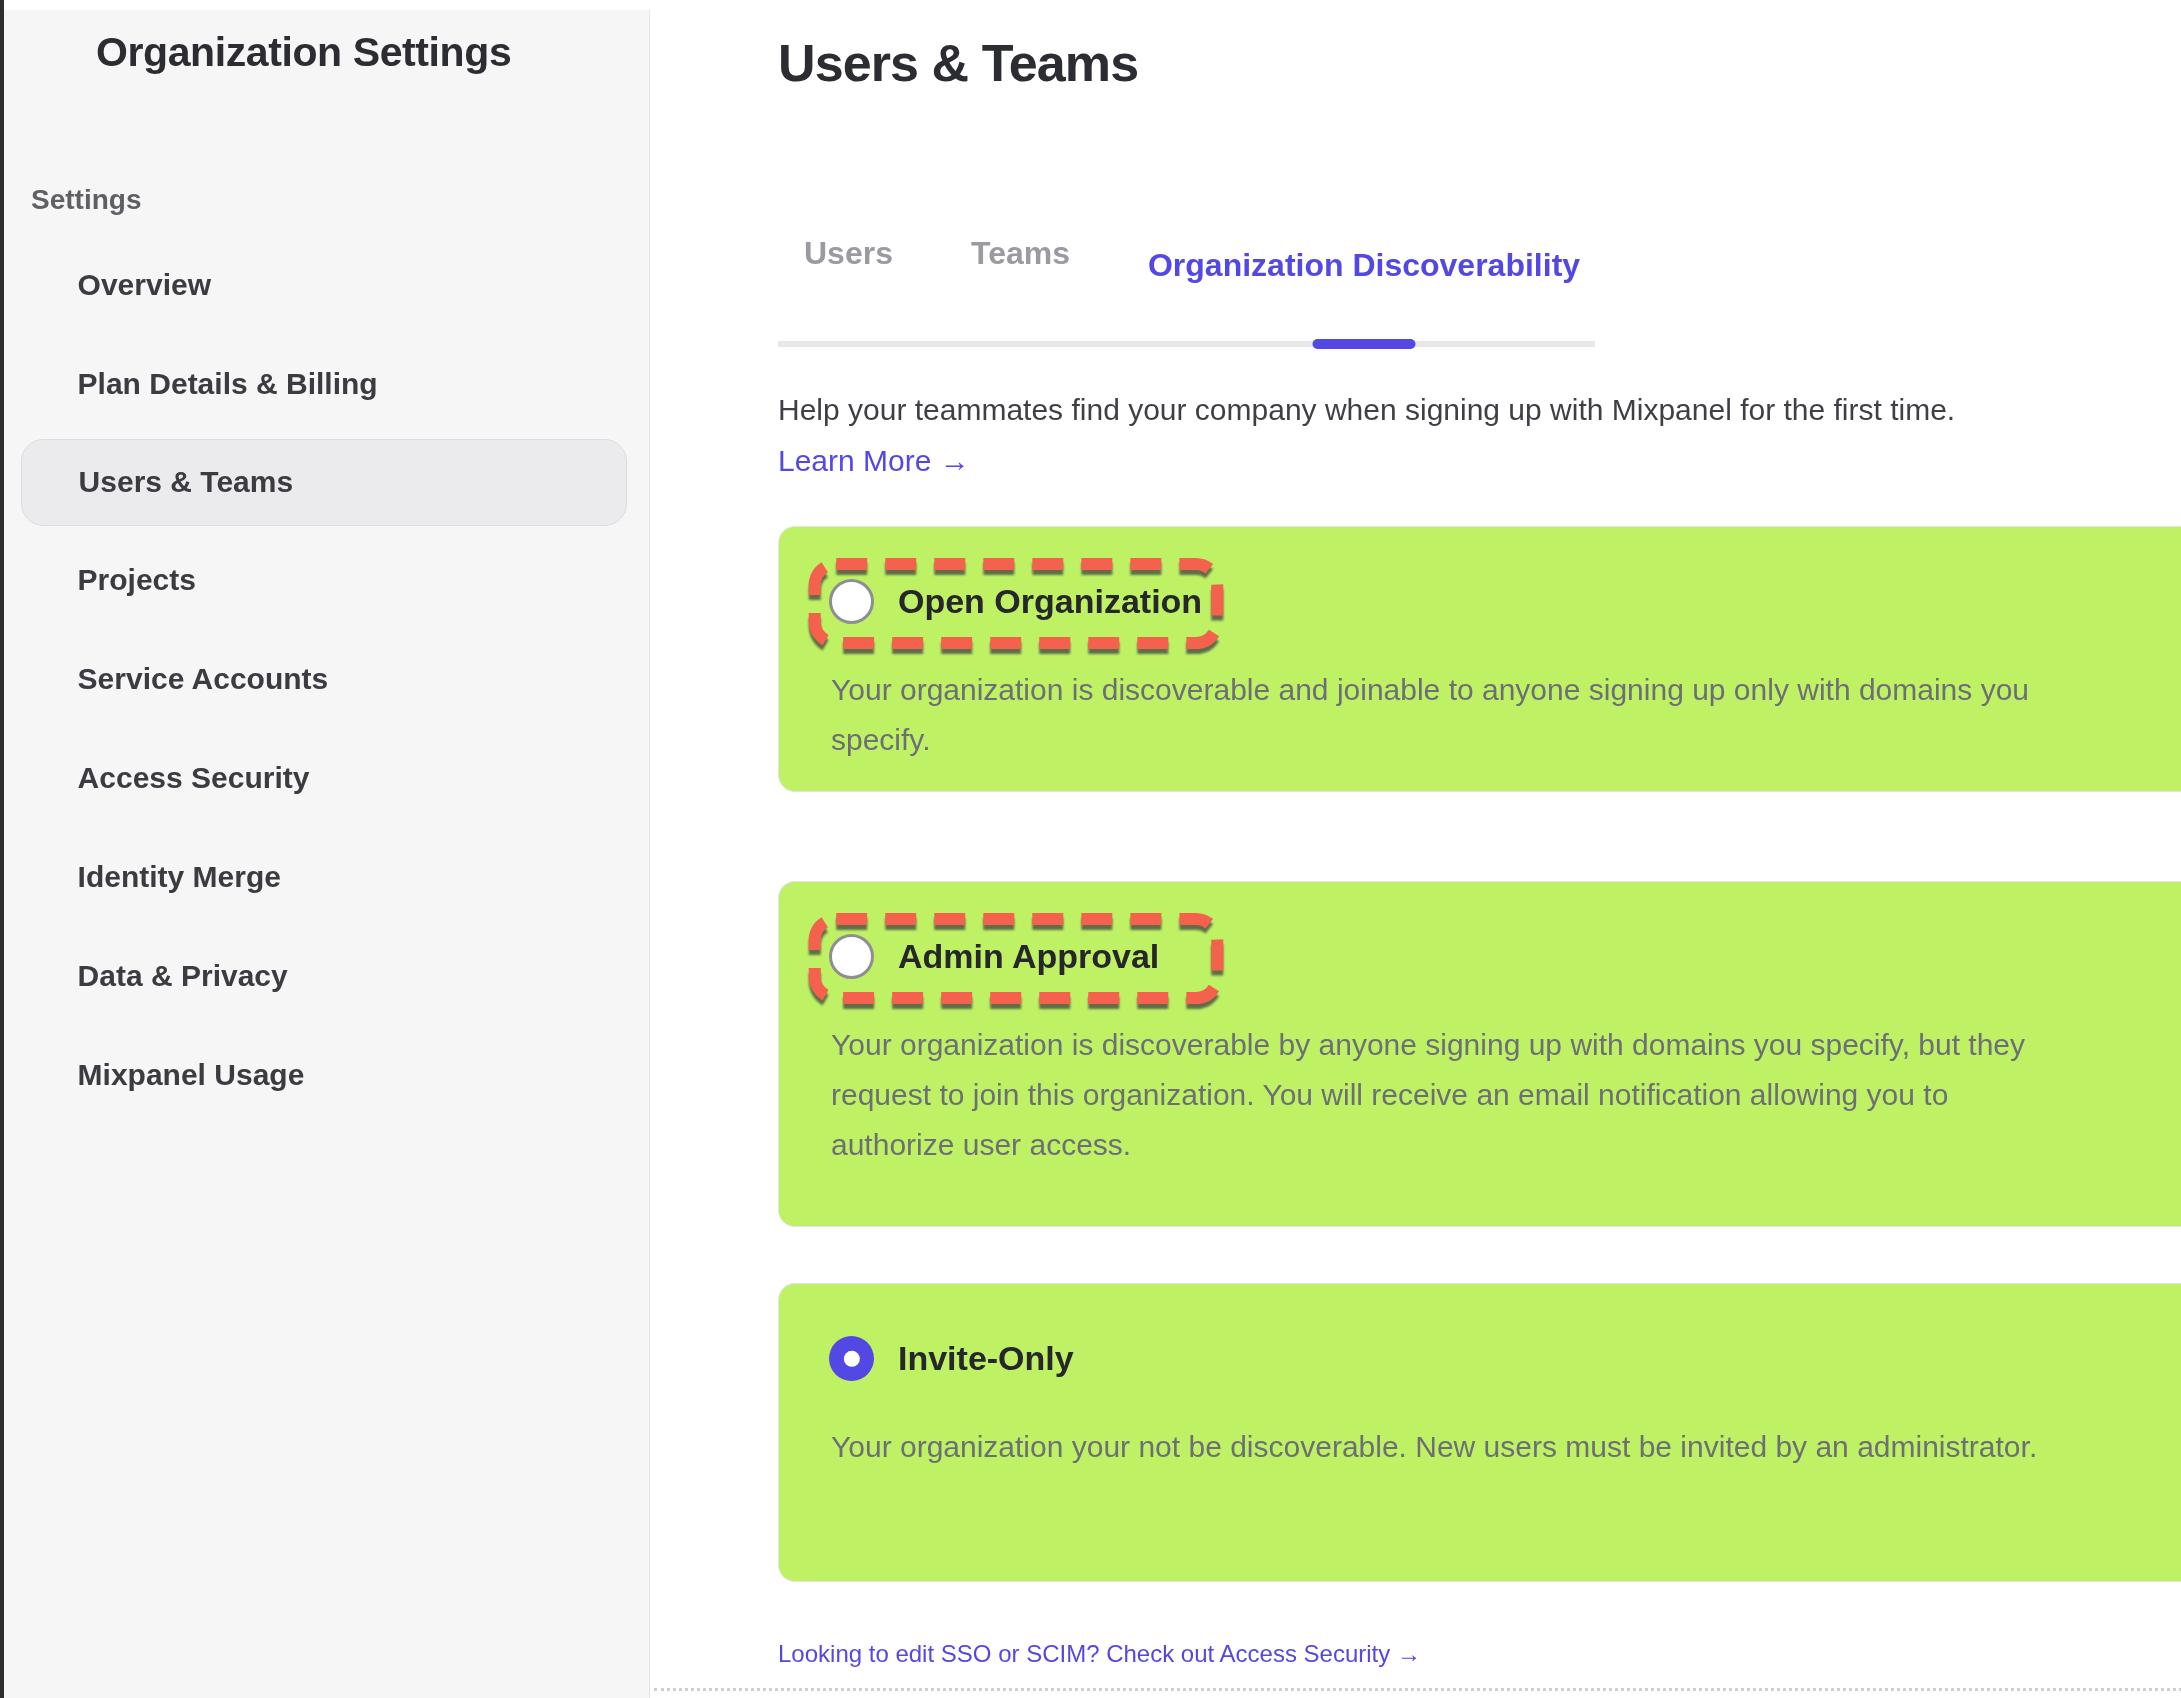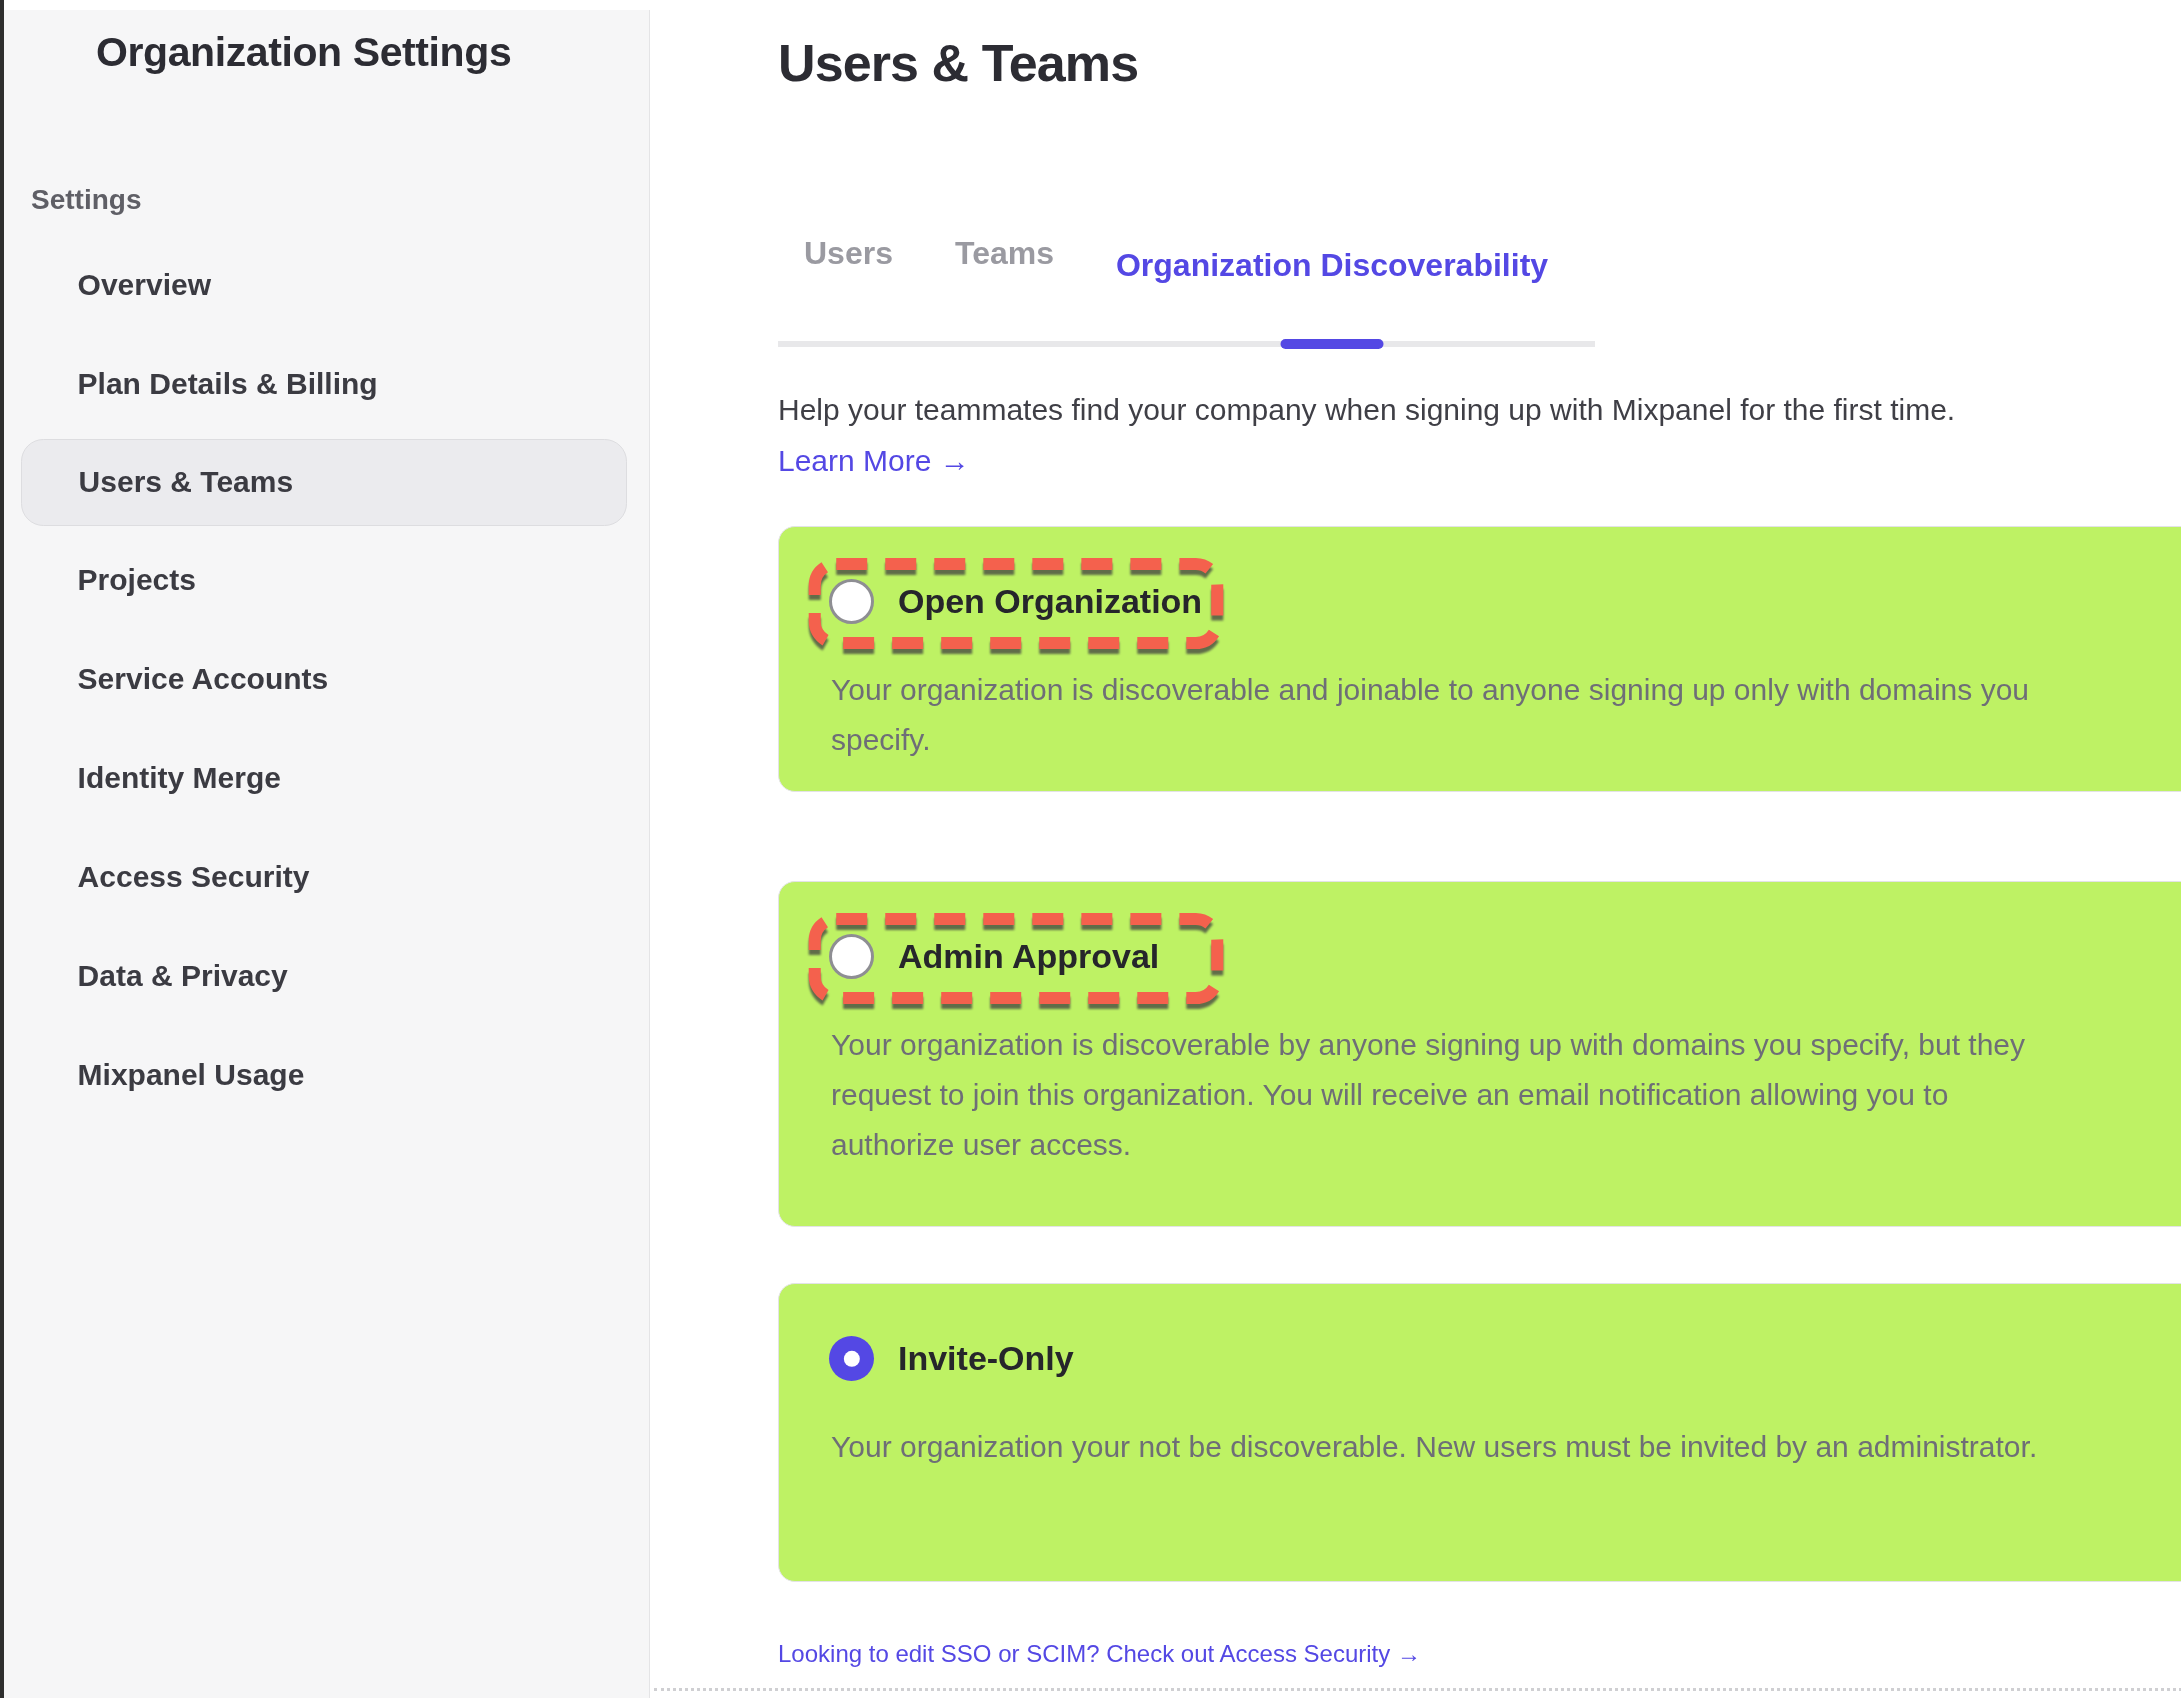--- a/index.html
+++ b/index.html
@@ -42,21 +42,21 @@
   
   .main { position:absolute; left:652px; top:0; right:0; bottom:0; background:#fff; }
   .page-title {
     position:absolute; left:126px; top:33px;
     font-size:52px; font-weight:800; letter-spacing:-0.9px; color:#2c2c33;
   }
 
   
   .tabs {
     position:absolute; left:126px; top:234px; width:817px;
-    display:flex; gap:62px; padding-left:26px; padding-bottom:57px;
+    display:flex; gap:78px; padding-left:26px; padding-bottom:57px;
     border-bottom:6px solid #e8e8ea;
   }
   .tab {
     position:relative; font-size:32px; font-weight:700; color:#9a9aa1;
     line-height:38px; cursor:pointer; white-space:nowrap;
   }
   .tab.active { color:#5448e4;margin-top:12px; }
   .tab-underline {
     position:absolute; left:50%; transform:translateX(-50%); top:93px;
     width:103px; height:9.5px; border-radius:6px; background:#5448e4;
@@ -120,22 +120,22 @@
 
   <aside class="sidebar">
     <div class="sidebar-title">Organization Settings</div>
     <div class="section-label">Settings</div>
     <nav class="nav">
       <div class="nav-item">Overview</div>
       <div class="nav-item">Plan Details &amp; Billing</div>
       <div class="nav-item selected">Users &amp; Teams</div>
       <div class="nav-item">Projects</div>
       <div class="nav-item">Service Accounts</div>
+      <div class="nav-item">Access Security</div>
       <div class="nav-item">Identity Merge</div>
-      <div class="nav-item">Access Security</div>
       <div class="nav-item">Data &amp; Privacy</div>
       <div class="nav-item">Mixpanel Usage</div>
     </nav>
   </aside>
 
   <main class="main">
 
     <h1 class="page-title">Users &amp; Teams</h1>
 
     <div class="tabs">

